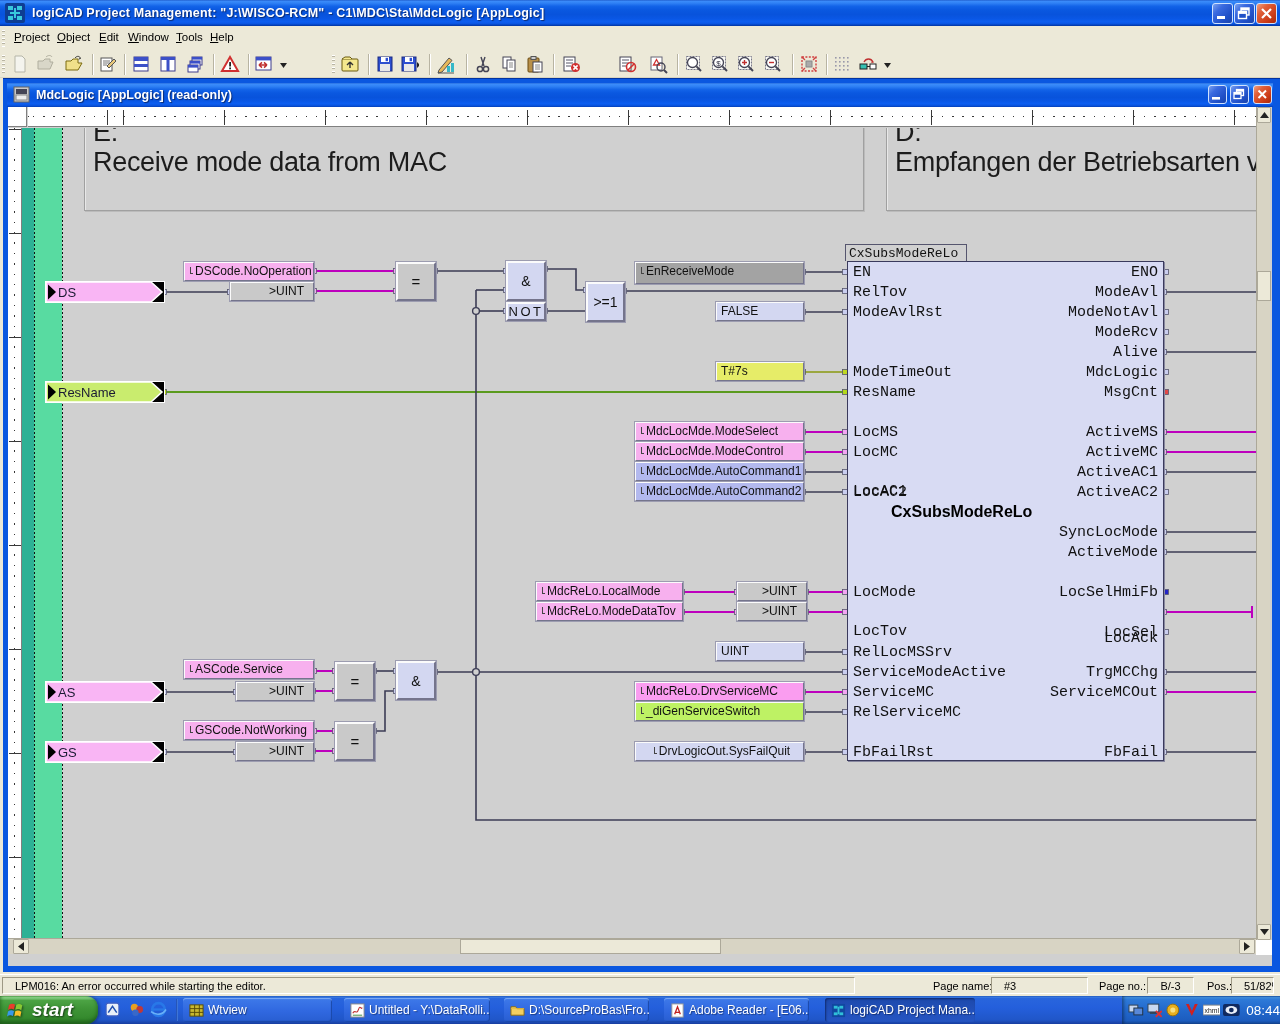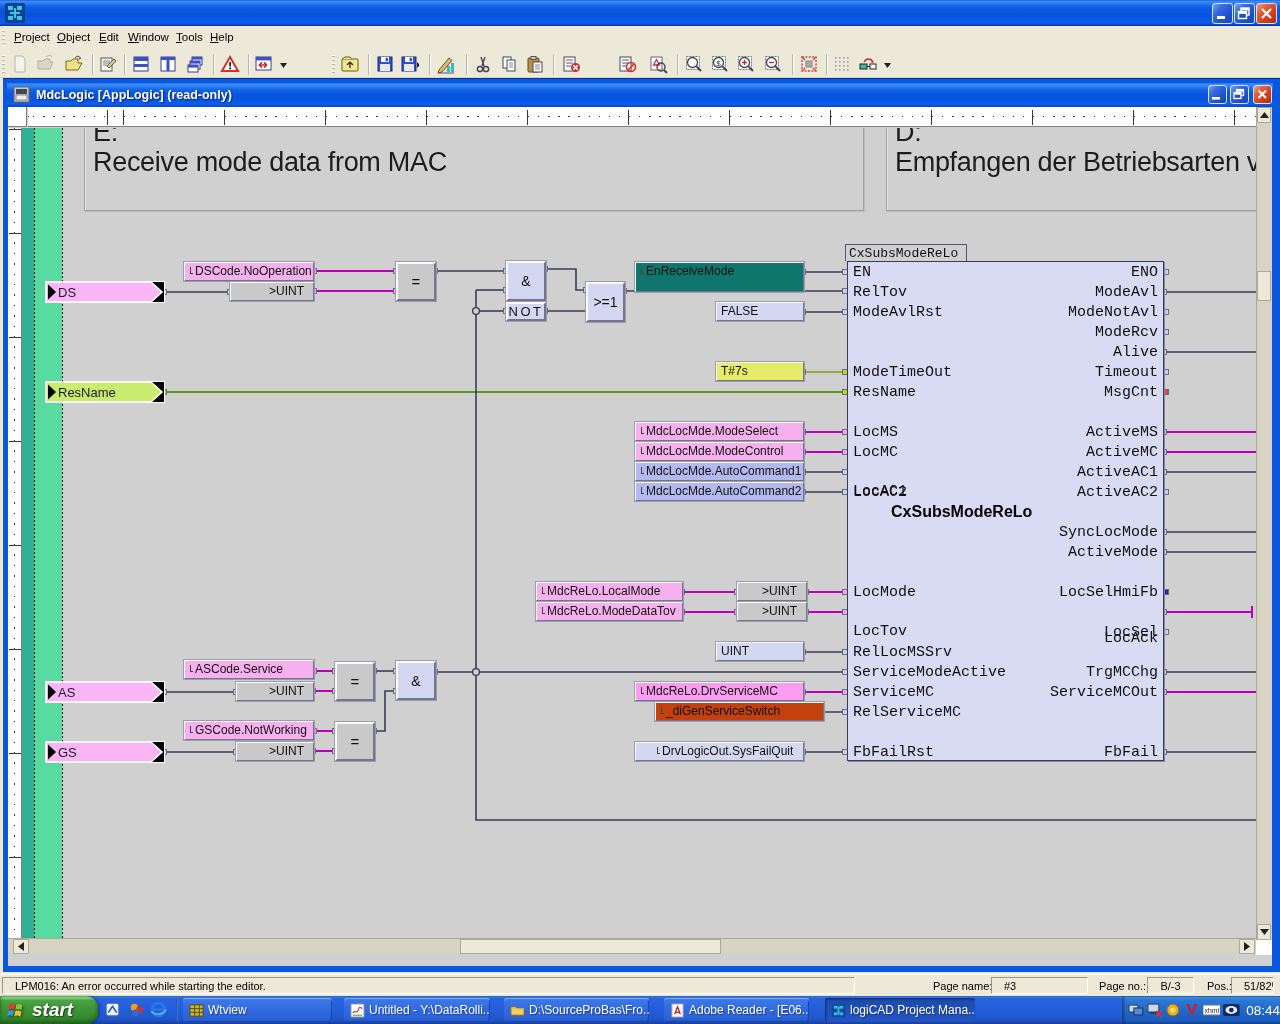--- a/index.html
+++ b/index.html
@@ -117,20 +117,21 @@
       <rect x="0" y="0" width="20" height="20" rx="2" fill="#0e3e92"></rect>
       <g fill="#38c8dc">
         <rect x="3" y="3" width="5" height="4"></rect>
         <rect x="12" y="3" width="5" height="4"></rect>
         <rect x="3" y="13" width="5" height="4"></rect>
         <rect x="12" y="13" width="5" height="4"></rect>
         <rect x="9" y="5" width="2" height="10"></rect>
         <rect x="5" y="9" width="10" height="2"></rect>
       </g>
     </svg>
+ <div class="ttext">logiCAD Project Management: "J:\WISCO-RCM" - C1\MDC\Sta\MdcLogic [AppLogic]</div>
  <div class="capbtn" style="left:1212px;">
       <svg width="19" height="19">
         <rect x="4" y="12" width="8" height="3" fill="#fff"></rect>
       </svg>
     </div>
  <div class="capbtn" style="left:1234px;">
       <svg width="19" height="19">
         <rect x="6" y="4" width="8" height="7" fill="none" stroke="#fff" stroke-width="1.4"></rect>
         <rect x="6" y="4" width="8" height="2.4" fill="#fff"></rect>
         <rect x="3.5" y="7.5" width="8" height="7" fill="#2050c8" stroke="#fff" stroke-width="1.4"></rect>
@@ -518,35 +519,35 @@
 <rect x="150" y="681" width="14" height="20" fill="#000000"></rect>
 <polygon points="46,681 151,681 162,691.0 151,701 46,701" fill="#f9b5f4" stroke="#ffffff" stroke-width="1.6"></polygon>
 <polygon points="48,683.5 48,698.5 56,691.0" fill="#000000"></polygon>
 <text x="58" y="695.5" font-size="13" fill="#1a1a33">AS</text>
 <rect x="45" y="740" width="120" height="22" fill="#ffffff"></rect>
 <rect x="150" y="741" width="14" height="20" fill="#000000"></rect>
 <polygon points="46,741 151,741 162,751.0 151,761 46,761" fill="#f9b5f4" stroke="#ffffff" stroke-width="1.6"></polygon>
 <polygon points="48,743.5 48,758.5 56,751.0" fill="#000000"></polygon>
 <text x="58" y="755.5" font-size="13" fill="#1a1a33">GS</text>
 </svg>
-<div class="bx" style="left:613px;top:134px;width:169px;height:30px;background:#0f766e;padding-left:4px;"><i class="mk"></i>EnReceiveMode</div>
+<div class="bx" style="left:613px;top:134px;width:169px;height:22px;background:#a3a3a3;padding-left:4px;"><i class="mk"></i>EnReceiveMode</div>
 <div class="bx" style="left:694px;top:174px;width:88px;height:19px;background:#d3d7f1;padding-left:4px;">FALSE</div>
 <div class="bx" style="left:694px;top:234px;width:88px;height:19px;background:#e6ec68;padding-left:4px;">T#7s</div>
 <div class="bx" style="left:613px;top:294px;width:169px;height:19px;background:#f7b0ee;padding-left:4px;"><i class="mk"></i>MdcLocMde.ModeSelect</div>
 <div class="bx" style="left:613px;top:314px;width:169px;height:19px;background:#f7b0ee;padding-left:4px;"><i class="mk"></i>MdcLocMde.ModeControl</div>
 <div class="bx" style="left:613px;top:334px;width:169px;height:19px;background:#b3b9ee;padding-left:4px;"><i class="mk"></i>MdcLocMde.AutoCommand1</div>
 <div class="bx" style="left:613px;top:354px;width:169px;height:19px;background:#b3b9ee;padding-left:4px;"><i class="mk"></i>MdcLocMde.AutoCommand2</div>
 <div class="bx" style="left:514px;top:454px;width:147px;height:19px;background:#f7b0ee;padding-left:4px;"><i class="mk"></i>MdcReLo.LocalMode</div>
 <div class="bx" style="left:514px;top:474px;width:147px;height:19px;background:#f7b0ee;padding-left:4px;"><i class="mk"></i>MdcReLo.ModeDataTov</div>
 <div class="bx c" style="left:715px;top:454px;width:70px;height:19px;background:#c9c9c9;padding-right:9px;">&gt;UINT</div>
 <div class="bx c" style="left:715px;top:474px;width:70px;height:19px;background:#c9c9c9;padding-right:9px;">&gt;UINT</div>
 <div class="bx" style="left:694px;top:514px;width:88px;height:19px;background:#d3d7f1;padding-left:4px;">UINT</div>
 <div class="bx" style="left:613px;top:554px;width:169px;height:19px;background:#fa9df0;padding-left:4px;"><i class="mk"></i>MdcReLo.DrvServiceMC</div>
-<div class="bx" style="left:613px;top:574px;width:169px;height:19px;background:#c2410c;padding-left:4px;margin-left:20px;"><i class="mk"></i>_diGenServiceSwitch</div>
-<div class="bx" style="left:613px;top:614px;width:169px;height:19px;background:#d3d7f1;padding-left:20px;"><i class="mk"></i>DrvLogicOut.SysFailQuit</div>
+<div class="bx" style="left:613px;top:574px;width:169px;height:19px;background:#bef264;padding-left:4px;"><i class="mk"></i>_diGenServiceSwitch</div>
+<div class="bx" style="left:613px;top:614px;width:169px;height:19px;background:#d3d7f1;padding-left:4px;text-align:center;"><i class="mk"></i>DrvLogicOut.SysFailQuit</div>
 <div class="bx" style="left:162px;top:134px;width:130px;height:19px;background:#f7b0ee;padding-left:4px;"><i class="mk"></i>DSCode.NoOperation</div>
 <div class="bx c" style="left:208px;top:154px;width:84px;height:19px;background:#c9c9c9;padding-right:9px;">&gt;UINT</div>
 <div class="bx" style="left:162px;top:532px;width:130px;height:19px;background:#f7b0ee;padding-left:4px;"><i class="mk"></i>ASCode.Service</div>
 <div class="bx c" style="left:214px;top:554px;width:78px;height:19px;background:#c9c9c9;padding-right:9px;">&gt;UINT</div>
 <div class="bx" style="left:162px;top:593px;width:130px;height:19px;background:#f7b0ee;padding-left:4px;"><i class="mk"></i>GSCode.NotWorking</div>
 <div class="bx c" style="left:214px;top:614px;width:78px;height:19px;background:#c9c9c9;padding-right:9px;">&gt;UINT</div>
 <div class="bx c op" style="left:374px;top:134px;width:40px;height:39px;background:#c9c9c9;font-size:15px;">=</div>
 <div class="bx c op" style="left:484px;top:133px;width:40px;height:40px;background:#d3d7f1;font-size:14px;">&amp;</div>
 <div class="bx c op" style="left:484px;top:174px;width:40px;height:19px;background:#d3d7f1;font-size:13px;">
           <span style="letter-spacing:2.5px">NOT</span>
@@ -571,21 +572,21 @@
 <div class="pin l" style="top:383px;">RelLocMSSrv</div>
 <div class="pin l" style="top:403px;">ServiceModeActive</div>
 <div class="pin l" style="top:423px;">ServiceMC</div>
 <div class="pin l" style="top:443px;">RelServiceMC</div>
 <div class="pin l" style="top:483px;">FbFailRst</div>
 <div class="pin r" style="top:3px;">ENO</div>
 <div class="pin r" style="top:23px;">ModeAvl</div>
 <div class="pin r" style="top:43px;">ModeNotAvl</div>
 <div class="pin r" style="top:63px;">ModeRcv</div>
 <div class="pin r" style="top:83px;">Alive</div>
-<div class="pin r" style="top:103px;">Timeout</div>
+<div class="pin r" style="top:103px;">MdcLogic</div>
 <div class="pin r" style="top:123px;">MsgCnt</div>
 <div class="pin r" style="top:163px;">ActiveMS</div>
 <div class="pin r" style="top:183px;">ActiveMC</div>
 <div class="pin r" style="top:203px;">ActiveAC1</div>
 <div class="pin r" style="top:223px;">ActiveAC2</div>
 <div class="pin r" style="top:263px;">SyncLocMode</div>
 <div class="pin r" style="top:283px;">ActiveMode</div>
 <div class="pin r" style="top:323px;">LocSelHmiFb</div>
 <div class="pin r" style="top:329px;margin-top:40px;">LocAck</div>
 <div class="pin r" style="top:363px;">LocSel</div>

